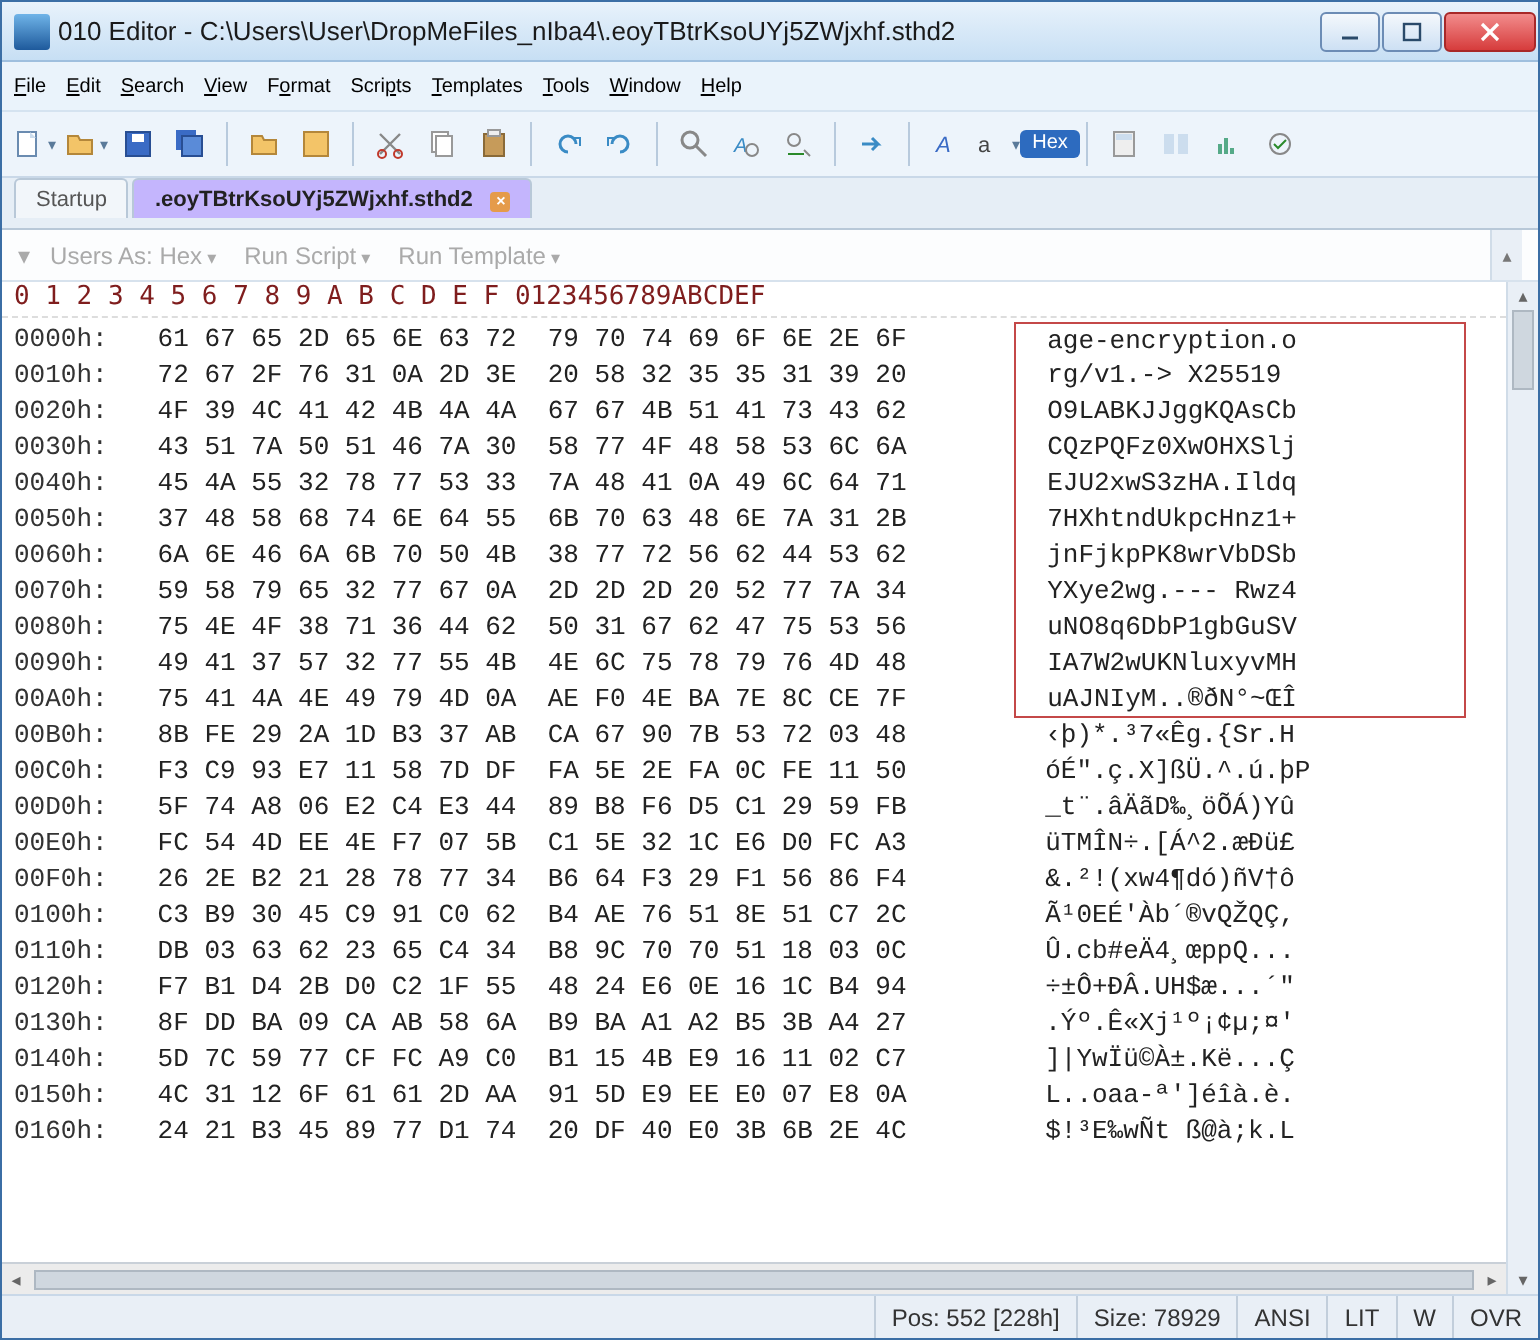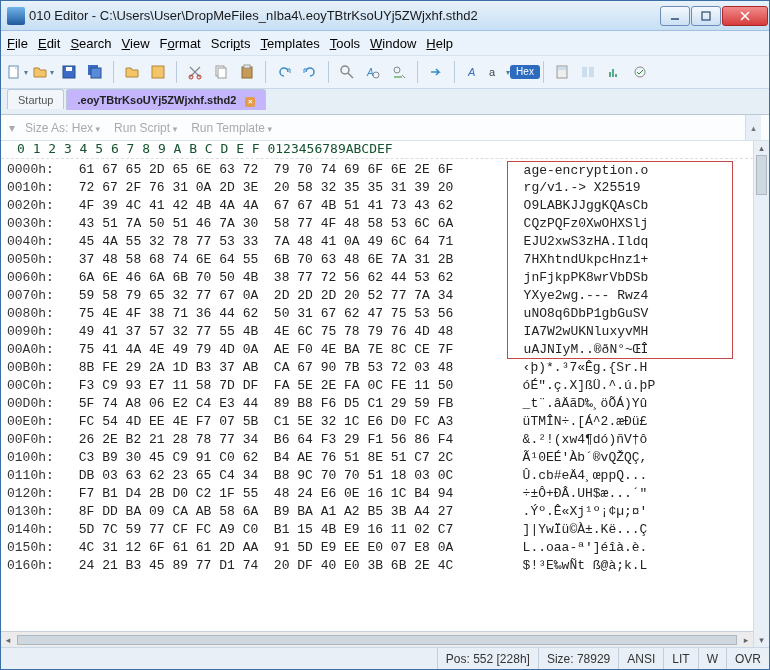--- a/index.html
+++ b/index.html
@@ -5,39 +5,39 @@
 * { box-sizing: border-box; margin: 0; padding: 0; }
 html, body { width: 770px; height: 670px; overflow: hidden; font-family: "Segoe UI", Tahoma, sans-serif; }
 .win { width: 770px; height: 670px; border: 1px solid #3b6ea5; background: #fff; display: flex; flex-direction: column; }
 .titlebar { height: 30px; background: linear-gradient(#e8f2fb, #c7dff4); display: flex; align-items: center; border-bottom: 1px solid #9fbfde; }
 .titlebar .ico { width: 18px; height: 18px; margin: 0 4px 0 6px; background: linear-gradient(#6fb4e8,#1e5a9c); border-radius: 2px; }
 .titlebar .title { flex: 1; font-size: 13px; color: #1a1a1a; white-space: nowrap; overflow: hidden; }
 .win-btns { display: flex; }
 .win-btn { width: 30px; height: 20px; margin-right: 1px; border: 1px solid #6c8cb5; border-radius: 3px; background: linear-gradient(#f4f8fc,#cde0f4); display:flex; align-items:center; justify-content:center; font-size:10px; color:#2a4a6a; cursor:pointer; }
 .win-btn.close { background: linear-gradient(#f28c8c,#d63c3c); border-color:#a82828; color:#fff; width:46px; }
 .win-btn.close svg, .win-btn svg { width:10px; height:10px; }
-.menubar { height: 24px; display:flex; align-items:center; padding: 0 6px; background:#eaf3fb; font-size:13px; }
+.menubar { height: 24px; display:flex; align-items:center; padding: 0 6px; background:#eaf3fb; font-size:10px; }
 .menubar .mitem { margin-right: 10px; cursor:pointer; }
 .menubar .mitem u { text-decoration: underline; }
 .toolbar { height: 34px; background:#edf4fb; border-top:1px solid #d5e3f0; border-bottom:1px solid #c9d8e8; display:flex; align-items:center; padding: 0 4px; gap:2px; }
 .tbtn { width:24px; height:24px; display:flex; align-items:center; justify-content:center; border-radius:2px; cursor:pointer; }
 .tsep { width:1px; height:22px; background:#b8cadd; margin:0 4px; }
 .drop::after { content:"▾"; font-size:8px; margin-left:2px; color:#5a7a9a; }
 .tabbar { height: 26px; background:#e6eef6; display:flex; align-items:flex-start; padding: 0 6px; border-bottom:1px solid #b8c8d8; font-size:11px; }
 .tab { padding: 4px 10px 3px; border:1px solid #b8c8d8; border-bottom:none; background:#f2f6fa; margin-right:2px; border-radius:3px 3px 0 0; color:#555; cursor:pointer; position:relative; }
 .tab.active { background:#c4b5fd; font-weight:600; color:#222; }
 .tab .xclose { display:inline-block; width:10px; height:10px; background:#e59b4a; border-radius:2px; margin-left:6px; color:#fff; font-size:8px; line-height:10px; text-align:center; }
 .subbar { height: 26px; display:flex; align-items:center; padding: 0 8px; font-size:12px; color:#aaa; border-bottom:1px solid #d7e2ed; background:#fcfdfe; }
 .subbar .sb { margin-right: 14px; cursor:pointer; }
 .subbar .sb::after { content:" ▾"; font-size:9px; }
 .subbar .lead { margin-right:10px; }
 .subbar .right-scroll { margin-left:auto; width:16px; height:100%; background:#e9eff6; border-left:1px solid #d0dce8; display:flex; align-items:center; justify-content:center; font-size:9px; color:#777; }
 .hexarea { flex:1; display:flex; overflow:hidden; }
 .hexbody { flex:1; overflow:auto; font-family: Consolas, "Courier New", monospace; font-size:13px; line-height:18px; padding: 2px 20px 2px 6px; white-space:pre; color:#222; }
-.hexhdr { font-family: Consolas, monospace; font-size:13px; color:#14532d; padding-left:16px; height:18px; background:#fff; border-bottom:1px dashed #ddd; letter-spacing:0; }
+.hexhdr { font-family: Consolas, monospace; font-size:13px; color:#7f1d1d; padding-left:6px; height:18px; background:#fff; border-bottom:1px dashed #ddd; letter-spacing:0; }
 .row { display:flex; height:18px; }
 .addr { width:64px; color:#333; }
 .bytes { width:420px; }
 .ascii { flex:1;margin-left:16px; }
 .hscroll { height:16px; background:#ececec; border-top:1px solid #c9d0d8; display:flex; align-items:center; }
 .hscroll .thumb { flex:1; margin:2px; height:10px; background:#cfd7df; border:1px solid #aeb8c2; }
 .statusbar { height:22px; background:#e9eff6; border-top:1px solid #c9d8e8; display:flex; align-items:flex-start; font-size:12px; color:#333; }
 .statusbar .cell { padding: 0 8px; border-left:1px solid #c2cedb; height:100%; display:flex; align-items:center; }
 .statusbar .spacer { flex:1; }
 .pill { background:#2d6bbf; color:#fff; border-radius:3px; padding:0 6px; font-size:10px; line-height:14px; }
@@ -227,21 +227,21 @@
   <div class="tabbar">
     <div class="tab">Startup</div>
     <div class="tab active">
       <span>.eoyTBtrKsoUYj5ZWjxhf.sthd2</span>
       <span class="xclose">×</span>
     </div>
   </div>
 
   <div class="subbar">
     <span class="lead">▾</span>
-    <span class="sb">Size As: Hex</span>
+    <span class="sb">Users As: Hex</span>
     <span class="sb">Run Script</span>
     <span class="sb">Run Template</span>
     <div class="right-scroll">▴</div>
   </div>
 
   <div class="hexarea">
     <div class="contentcol">
       <div class="hexhdr">         0  1  2  3  4  5  6  7   8  9  A  B  C  D  E  F   0123456789ABCDEF</div>
       <div class="hexbody" id="hexbody"><div class="row"><span class="addr">0000h:</span><span class="bytes"> 61 67 65 2D 65 6E 63 72  79 70 74 69 6F 6E 2E 6F</span><span class="ascii" style="border-left: 1px solid rgb(196, 72, 72); border-right: 1px solid rgb(196, 72, 72); border-top: 1px solid rgb(196, 72, 72);">  age-encryption.o</span></div><div class="row"><span class="addr">0010h:</span><span class="bytes"> 72 67 2F 76 31 0A 2D 3E  20 58 32 35 35 31 39 20</span><span class="ascii" style="border-left: 1px solid rgb(196, 72, 72); border-right: 1px solid rgb(196, 72, 72);">  rg/v1.-&gt; X25519 </span></div><div class="row"><span class="addr">0020h:</span><span class="bytes"> 4F 39 4C 41 42 4B 4A 4A  67 67 4B 51 41 73 43 62</span><span class="ascii" style="border-left: 1px solid rgb(196, 72, 72); border-right: 1px solid rgb(196, 72, 72);">  O9LABKJJggKQAsCb</span></div><div class="row"><span class="addr">0030h:</span><span class="bytes"> 43 51 7A 50 51 46 7A 30  58 77 4F 48 58 53 6C 6A</span><span class="ascii" style="border-left: 1px solid rgb(196, 72, 72); border-right: 1px solid rgb(196, 72, 72);">  CQzPQFz0XwOHXSlj</span></div><div class="row"><span class="addr">0040h:</span><span class="bytes"> 45 4A 55 32 78 77 53 33  7A 48 41 0A 49 6C 64 71</span><span class="ascii" style="border-left: 1px solid rgb(196, 72, 72); border-right: 1px solid rgb(196, 72, 72);">  EJU2xwS3zHA.Ildq</span></div><div class="row"><span class="addr">0050h:</span><span class="bytes"> 37 48 58 68 74 6E 64 55  6B 70 63 48 6E 7A 31 2B</span><span class="ascii" style="border-left: 1px solid rgb(196, 72, 72); border-right: 1px solid rgb(196, 72, 72);">  7HXhtndUkpcHnz1+</span></div><div class="row"><span class="addr">0060h:</span><span class="bytes"> 6A 6E 46 6A 6B 70 50 4B  38 77 72 56 62 44 53 62</span><span class="ascii" style="border-left: 1px solid rgb(196, 72, 72); border-right: 1px solid rgb(196, 72, 72);">  jnFjkpPK8wrVbDSb</span></div><div class="row"><span class="addr">0070h:</span><span class="bytes"> 59 58 79 65 32 77 67 0A  2D 2D 2D 20 52 77 7A 34</span><span class="ascii" style="border-left: 1px solid rgb(196, 72, 72); border-right: 1px solid rgb(196, 72, 72);">  YXye2wg.--- Rwz4</span></div><div class="row"><span class="addr">0080h:</span><span class="bytes"> 75 4E 4F 38 71 36 44 62  50 31 67 62 47 75 53 56</span><span class="ascii" style="border-left: 1px solid rgb(196, 72, 72); border-right: 1px solid rgb(196, 72, 72);">  uNO8q6DbP1gbGuSV</span></div><div class="row"><span class="addr">0090h:</span><span class="bytes"> 49 41 37 57 32 77 55 4B  4E 6C 75 78 79 76 4D 48</span><span class="ascii" style="border-left: 1px solid rgb(196, 72, 72); border-right: 1px solid rgb(196, 72, 72);">  IA7W2wUKNluxyvMH</span></div><div class="row"><span class="addr">00A0h:</span><span class="bytes"> 75 41 4A 4E 49 79 4D 0A  AE F0 4E BA 7E 8C CE 7F</span><span class="ascii" style="border-left: 1px solid rgb(196, 72, 72); border-right: 1px solid rgb(196, 72, 72); border-bottom: 1px solid rgb(196, 72, 72);">  uAJNIyM..®ðN°~ŒÎ</span></div><div class="row"><span class="addr">00B0h:</span><span class="bytes"> 8B FE 29 2A 1D B3 37 AB  CA 67 90 7B 53 72 03 48</span><span class="ascii">  ‹þ)*.³7«Êg.{Sr.H</span></div><div class="row"><span class="addr">00C0h:</span><span class="bytes"> F3 C9 93 E7 11 58 7D DF  FA 5E 2E FA 0C FE 11 50</span><span class="ascii">  óÉ".ç.X]ßÜ.^.ú.þP</span></div><div class="row"><span class="addr">00D0h:</span><span class="bytes"> 5F 74 A8 06 E2 C4 E3 44  89 B8 F6 D5 C1 29 59 FB</span><span class="ascii">  _t¨.âÄãD‰¸öÕÁ)Yû</span></div><div class="row"><span class="addr">00E0h:</span><span class="bytes"> FC 54 4D EE 4E F7 07 5B  C1 5E 32 1C E6 D0 FC A3</span><span class="ascii">  üTMÎN÷.[Á^2.æÐü£</span></div><div class="row"><span class="addr">00F0h:</span><span class="bytes"> 26 2E B2 21 28 78 77 34  B6 64 F3 29 F1 56 86 F4</span><span class="ascii">  &amp;.²!(xw4¶dó)ñV†ô</span></div><div class="row"><span class="addr">0100h:</span><span class="bytes"> C3 B9 30 45 C9 91 C0 62  B4 AE 76 51 8E 51 C7 2C</span><span class="ascii">  Ã¹0EÉ'Àb´®vQŽQÇ,</span></div><div class="row"><span class="addr">0110h:</span><span class="bytes"> DB 03 63 62 23 65 C4 34  B8 9C 70 70 51 18 03 0C</span><span class="ascii">  Û.cb#eÄ4¸œppQ...</span></div><div class="row"><span class="addr">0120h:</span><span class="bytes"> F7 B1 D4 2B D0 C2 1F 55  48 24 E6 0E 16 1C B4 94</span><span class="ascii">  ÷±Ô+ÐÂ.UH$æ...´"</span></div><div class="row"><span class="addr">0130h:</span><span class="bytes"> 8F DD BA 09 CA AB 58 6A  B9 BA A1 A2 B5 3B A4 27</span><span class="ascii">  .Ýº.Ê«Xj¹º¡¢µ;¤'</span></div><div class="row"><span class="addr">0140h:</span><span class="bytes"> 5D 7C 59 77 CF FC A9 C0  B1 15 4B E9 16 11 02 C7</span><span class="ascii">  ]|YwÏü©À±.Kë...Ç</span></div><div class="row"><span class="addr">0150h:</span><span class="bytes"> 4C 31 12 6F 61 61 2D AA  91 5D E9 EE E0 07 E8 0A</span><span class="ascii">  L..oaa-ª']éîà.è.</span></div><div class="row"><span class="addr">0160h:</span><span class="bytes"> 24 21 B3 45 89 77 D1 74  20 DF 40 E0 3B 6B 2E 4C</span><span class="ascii">  $!³E‰wÑt ß@à;k.L</span></div></div>
       <div class="hscroll">

